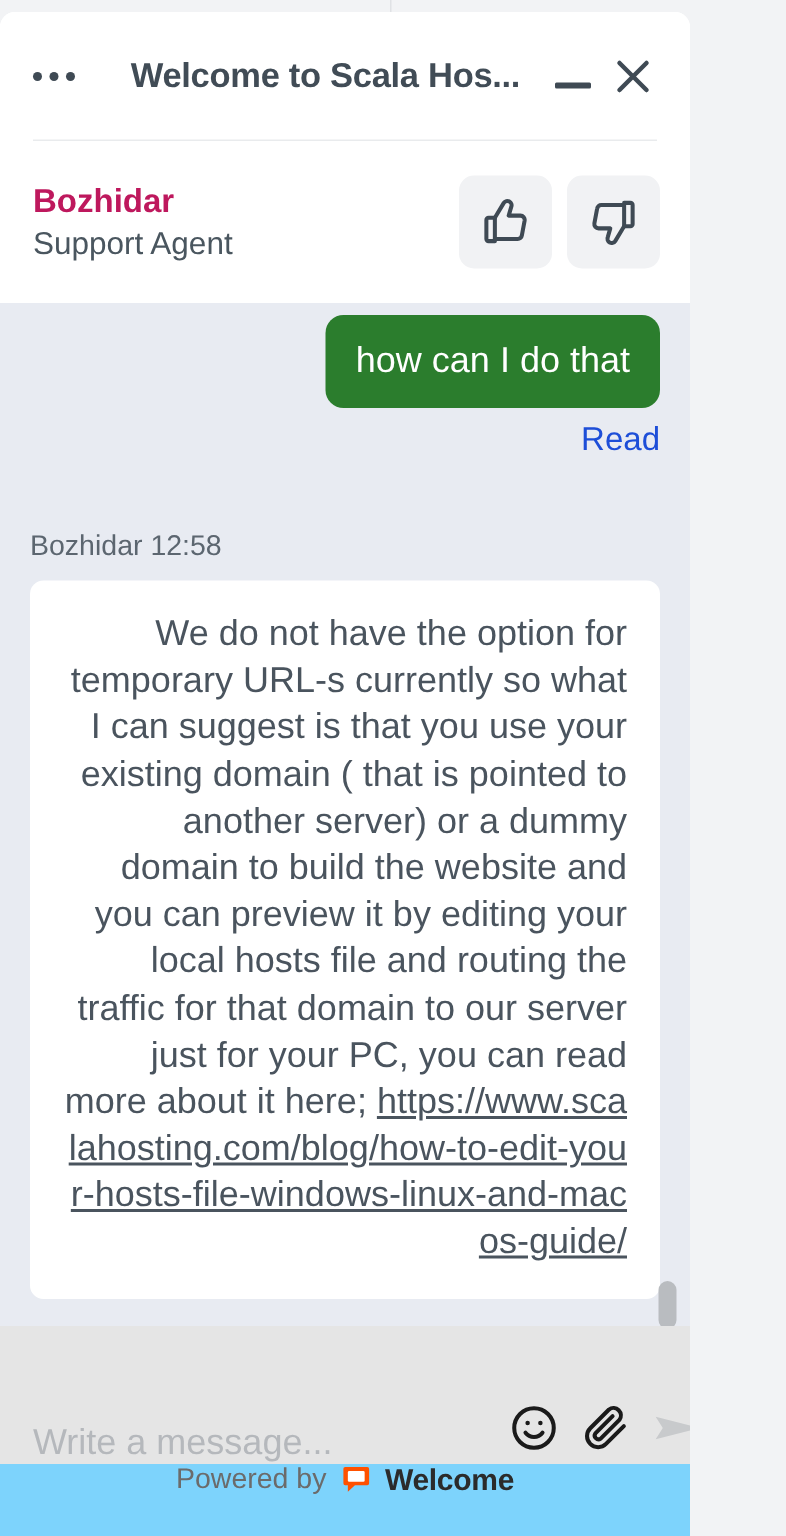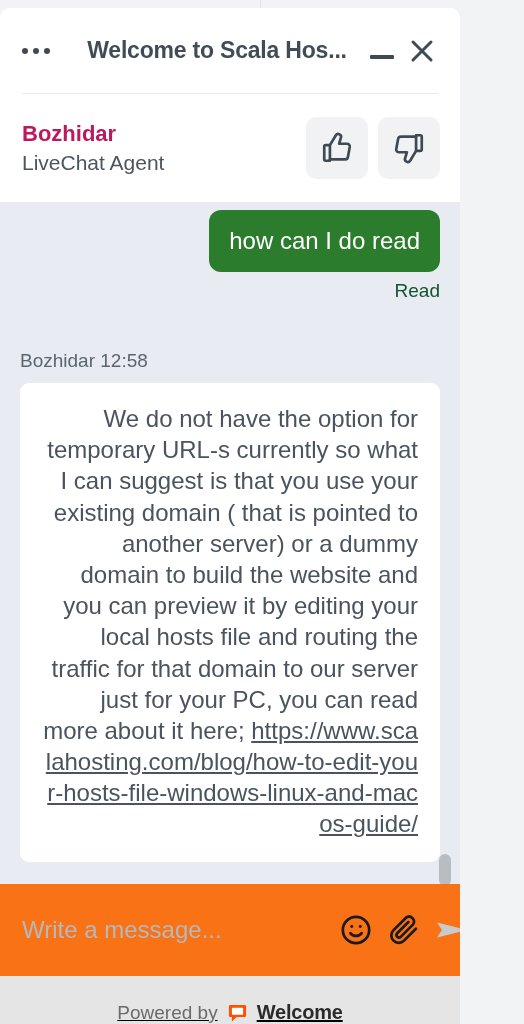--- a/index.html
+++ b/index.html
@@ -107,22 +107,22 @@
     background: #2B7D2D;
     color: #FFFFFF;
     border-radius: 12px;
     padding: 16px 20px;
     font-size: 24px;
     line-height: 1.25;
     max-width: 400px;
   }
   .read-status {
     text-align: right;
-    font-size: 19px;
-    color: #14532d;
+    font-size: 22px;
+    color: #1d4ed8;
     margin-top: 8px;
   }
   .msg-meta {
     font-size: 19px;
     color: #5C6670;
     margin-top: 48px;
     margin-bottom: 11px;
   }
   .bubble-in {
     background: #FFFFFF;
@@ -149,45 +149,44 @@
     position: absolute; right: 0; top: 652px;
     width: 12px; height: 32px;
     background: #B9BCC0; border-radius: 6px;
     cursor: pointer;
   }
 
   
   .composer {
     flex: 0 0 auto;
     height: 92px;
-    background: #f97316;
-    display: flex; align-items: center;
+    background: #e5e5e5;
+    display: flex; align-items: flex-end;
     padding: 0 20px 0 22px;
   }
   .composer-input {
     flex: 1 1 auto;
     border: none; outline: none; background: transparent;
     font-family: "Liberation Sans", sans-serif;
     font-size: 24px; color: #3F4A54;
   }
   .composer-input::placeholder { color: #B5B8BC; }
   .comp-icon {
     width: 48px; height: 48px;
     display: flex; align-items: center; justify-content: center;
     cursor: pointer; flex: 0 0 auto;
   }
 
   
   .footer {
     flex: 0 0 auto;
     height: 48px;
-    background: #e5e5e5;
-    display: flex; align-items: flex-end; justify-content: center;
+    background: #7dd3fc;
+    display: flex; align-items: flex-start; justify-content: center;
     gap: 9px;
-    text-decoration: underline;
   }
   .footer-text { font-size: 19px; color: #6B6B6B; }
   .footer-brand {
     font-size: 20px; font-weight: bold; color: #2B2B2B;
     letter-spacing: -0.2px;
   }
 </style>
 </head>
 <body>
 
@@ -213,42 +212,42 @@
             <line x1="22" y1="4" x2="4" y2="22" stroke="#3F4A54" stroke-width="3" stroke-linecap="round"></line>
           </svg>
         </div>
       </div>
 
       <div class="header-sep"></div>
 
       <div class="agent-row">
         <div class="agent-info">
           <div class="agent-name">Bozhidar</div>
-          <div class="agent-role">LiveChat Agent</div>
+          <div class="agent-role">Support Agent</div>
         </div>
         <div class="rate-btn">
           <svg width="34" height="34" viewBox="0 0 24 24" fill="none" stroke="#3F4A54" stroke-width="1.9" stroke-linecap="round" stroke-linejoin="round">
             <path d="M7 10v11H4a1 1 0 0 1-1-1v-9a1 1 0 0 1 1-1h3z"></path>
             <path d="M7 10l4.2-7a2 2 0 0 1 3.5 1.9L13.5 9H19a2 2 0 0 1 2 2.3l-1.3 7A2 2 0 0 1 17.7 20H7"></path>
           </svg>
         </div>
         <div class="rate-btn">
           <svg width="34" height="34" viewBox="0 0 24 24" fill="none" stroke="#3F4A54" stroke-width="1.9" stroke-linecap="round" stroke-linejoin="round">
             <path d="M17 14V3h3a1 1 0 0 1 1 1v9a1 1 0 0 1-1 1h-3z"></path>
             <path d="M17 14l-4.2 7a2 2 0 0 1-3.5-1.9L10.5 15H5a2 2 0 0 1-2-2.3l1.3-7A2 2 0 0 1 6.3 4H17"></path>
           </svg>
         </div>
       </div>
     </div>
 
     <div class="chat-area">
       <div class="msg-list">
 
         <div class="row-right">
-          <div class="bubble-out">how can I do read</div>
+          <div class="bubble-out">how can I do that</div>
         </div>
         <div class="read-status">Read</div>
 
         <div class="msg-meta">Bozhidar 12:58</div>
 
         <div class="bubble-in">
           <span>We do not have the option for temporary URL-s currently so what I can suggest is that you use your existing domain ( that is pointed to another server) or a dummy domain to build the website and you can preview it by editing your local hosts file and routing the traffic for that domain to our server just for your PC, you can read more about it here; </span><a href="#">https://www.scalahosting.com/blog/how-to-edit-your-hosts-file-windows-linux-and-macos-guide/</a>
         </div>
 
       </div>

